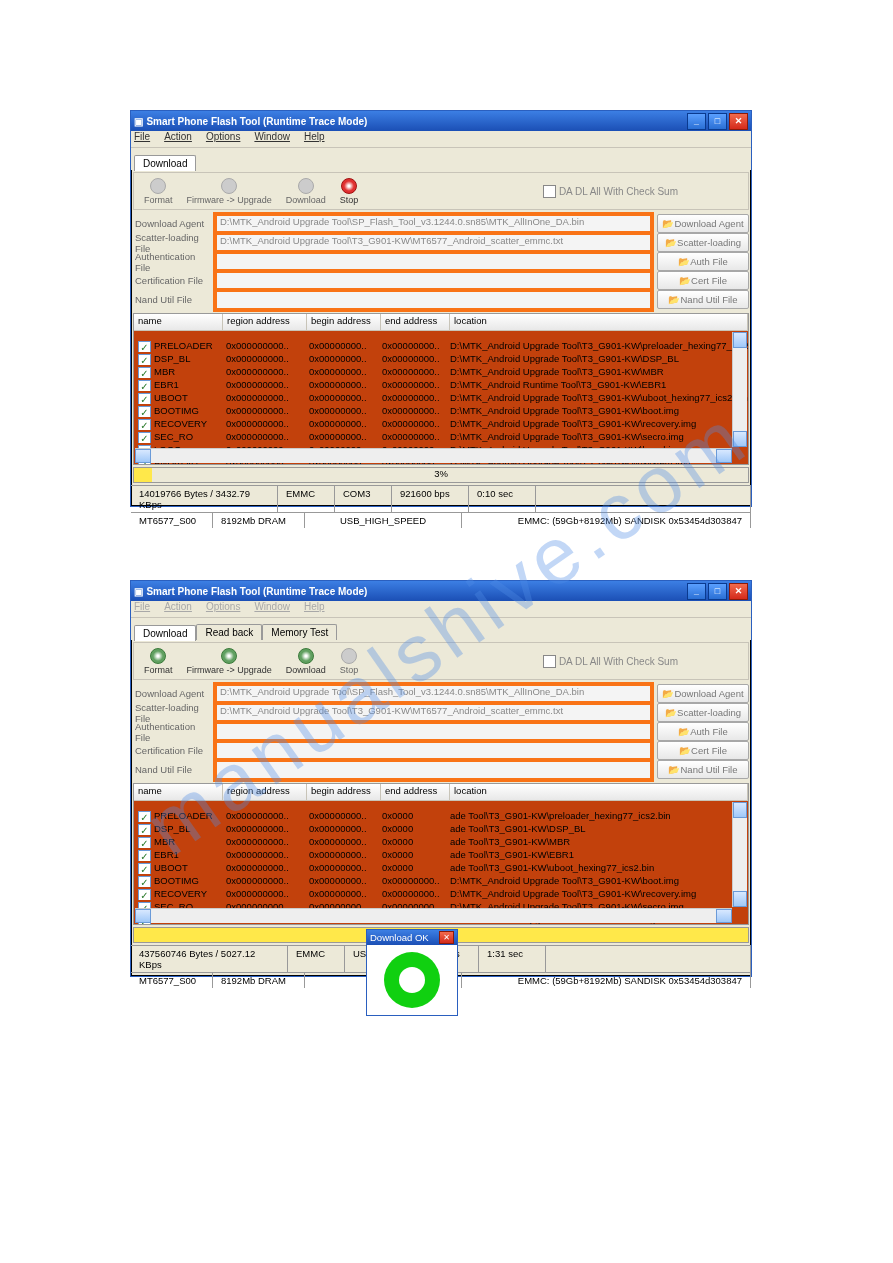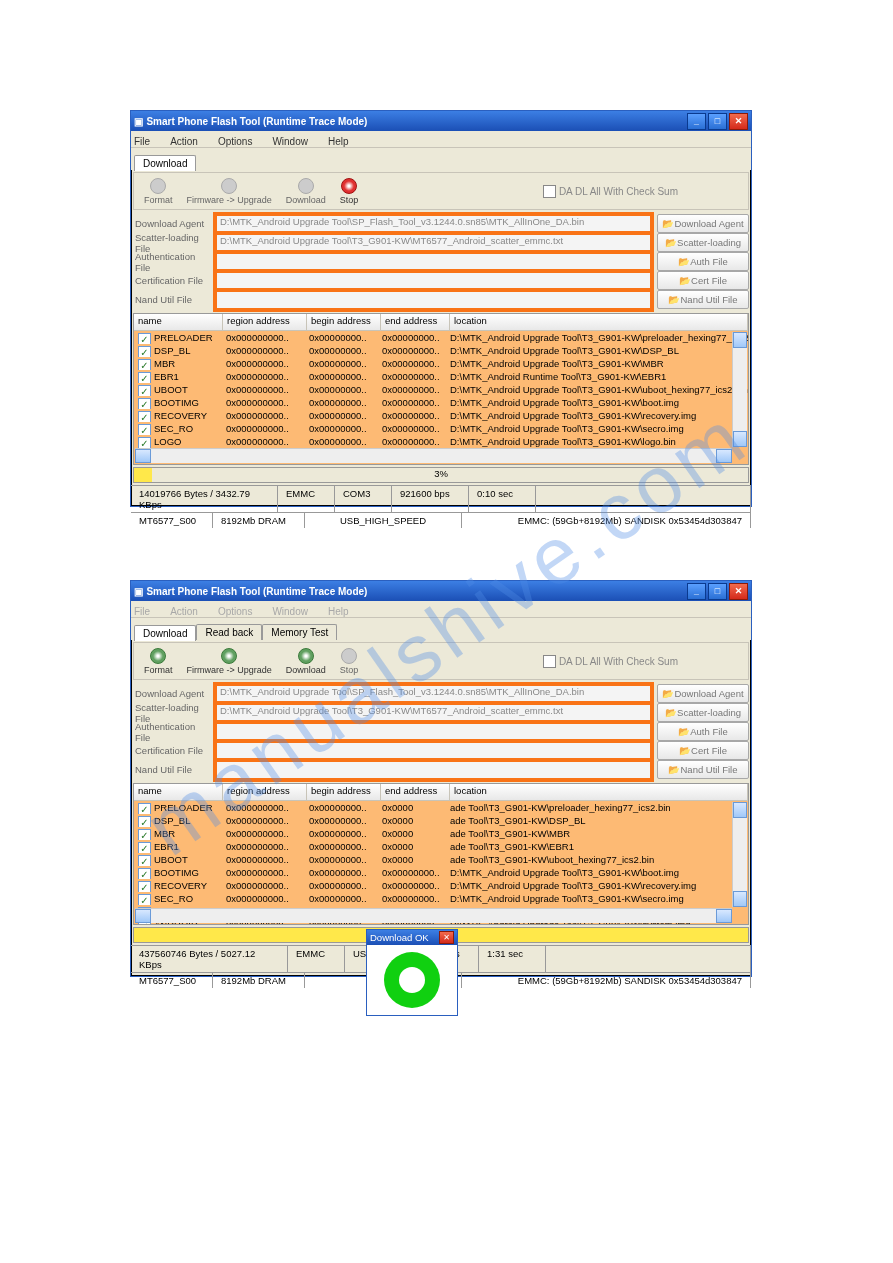--- a/index.html
+++ b/index.html
@@ -5,46 +5,46 @@
   body { margin:0; background:#fff; font-family: Tahoma, Arial, sans-serif; font-size:10px; color:#000; }
   .page { width:893px; height:1263px; position:relative; }
   .watermark { position:absolute; left:50%; top:50%; transform:translate(-50%,-50%) rotate(-35deg); font-size:80px; color:rgba(80,140,230,0.35); font-weight:500; letter-spacing:6px; pointer-events:none; z-index:5; }
   .window { position:absolute; left:130px; width:620px; border:1px solid #2a5fbf; background:#ece9d8; box-shadow:0 0 0 1px #000 inset; }
   .win1 { top:110px; height:395px; }
   .win2 { top:580px; height:395px; }
   .titlebar { height:20px; background:linear-gradient(#3c7fe4,#1b4fb5); color:#fff; display:flex; align-items:center; padding:0 3px; font-weight:bold; font-size:10px; }
   .titlebar .title { flex:1; padding-left:3px; }
   .tb-btn { width:17px; height:15px; background:linear-gradient(#5a9fff,#2a6fd4); border:1px solid #0a3a8f; margin-left:2px; display:flex; align-items:center; justify-content:center; font-size:9px; color:#fff; }
   .tb-btn.close { background:linear-gradient(#f26b4e,#d42a1a); border-color:#8a1a0a; }
-  .menubar { height:16px; background:#ece9d8; border-bottom:1px solid #c8c4b8; display:flex; align-items:flex-end; padding:0 3px; gap:20px; font-size:10px; color:#333; }
+  .menubar { height:16px; background:#ece9d8; border-bottom:1px solid #c8c4b8; display:flex; align-items:flex-start; padding:0 3px; gap:14px; font-size:10px; color:#333;text-decoration:underline; }
   .menubar.disabled { color:#a8a8a8; }
   .tabs { height:20px; display:flex; align-items:flex-end; padding:2px 3px 0 3px; gap:0; background:#ece9d8; }
   .tab { padding:2px 8px; border:1px solid #999; border-bottom:none; background:#ece9d8; font-size:10px; border-radius:2px 2px 0 0; }
   .tab.active { background:#fff; position:relative; top:1px; }
   .toolbar { height:36px; border:1px solid #c8c4b8; margin:2px; background:#ece9d8; display:flex; align-items:center; gap:14px; padding:0 10px; }
   .tbitem { display:flex; flex-direction:column; align-items:center; font-size:9px; color:#666; }
   .tbitem.active { color:#333; }
   .tbicon { width:14px; height:14px; border-radius:50%; margin-bottom:1px; }
   .tbicon.red { background:radial-gradient(#fff 10%, #e03030 50%); border:1px solid #a01010; }
   .tbicon.g { background:radial-gradient(#fff 10%, #60a060 50%); border:1px solid #3a7a3a; }
   .tbicon.gray { background:#ccc; border:1px solid #aaa; }
   .chk { display:flex; align-items:center; gap:3px; font-size:10px; color:#888; margin-left:auto; margin-right:60px; }
   .chkbox { width:11px; height:11px; border:1px solid #888; background:#fff; }
   .fields { padding:2px; }
   .frow { display:flex; align-items:center; height:19px; }
   .flbl { width:78px; font-size:9.5px; color:#666; padding-left:2px; }
   .finput { flex:1; height:16px; border:4px solid #f97316; background:#f4f4f4; font-size:9.5px; color:#888; padding:0 3px; overflow:hidden; white-space:nowrap; }
   .fbtn { width:90px; height:17px; margin-left:3px; border:1px solid #a8a8a8; background:linear-gradient(#fff,#e8e8e8); font-size:9.5px; color:#777; border-radius:2px; display:flex; align-items:center; justify-content:center; }
   .fbtn .ficon { width:10px; display:inline-block; color:#c9a85a; margin-right:2px; }
-  .tbl-wrap { margin:2px; border:1px solid #999; background:#fdba74; position:relative; height:140px; display:flex; flex-direction:column; }
+  .tbl-wrap { margin:2px; border:1px solid #999; background:#c2410c; position:relative; height:140px; display:flex; flex-direction:column; }
   .win1 .tbl-wrap { height:150px; }
   .tbl-head { display:flex; background:linear-gradient(#fff,#e8e8e8); border-bottom:1px solid #c8c4b8; font-size:9.5px; height:16px; flex-shrink:0; }
   .th { border-right:1px solid #c8c4b8; padding:1px 4px; }
   .c1 { width:80px; } .c2 { width:75px; } .c3 { width:65px; } .c4 { width:60px; } .c5 { flex:1; }
-  .tbl-body { flex:1; overflow:hidden; }
+  .tbl-body { flex:1; overflow:hidden;margin-top:8px; }
   .tr { display:flex; font-size:9.5px; height:13px; align-items:center; }
   .td { padding:0 4px; white-space:nowrap; overflow:hidden; }
   .scr-v { position:absolute; right:1px; top:18px; bottom:17px; width:14px; background:#eee; border-left:1px solid #ccc; }
   .scr-v::before, .scr-v::after { content:''; position:absolute; width:12px; height:14px; left:0; background:linear-gradient(#d8e8ff,#a0c8f8); border:1px solid #6a9ad8; }
   .scr-v::before { top:0; } .scr-v::after { bottom:0; }
   .scr-h { position:absolute; left:1px; right:16px; bottom:1px; height:14px; background:#eee; border-top:1px solid #ccc; }
   .scr-h::before, .scr-h::after { content:''; position:absolute; height:12px; width:14px; top:0; background:linear-gradient(#d8e8ff,#a0c8f8); border:1px solid #6a9ad8; }
   .scr-h::before { left:0; } .scr-h::after { right:0; }
   .progress { margin:2px; height:14px; background:#ece9d8; border:1px solid #999; position:relative; }
   .progress .bar { position:absolute; top:0; left:0; bottom:0; background:#ffe84a; }

